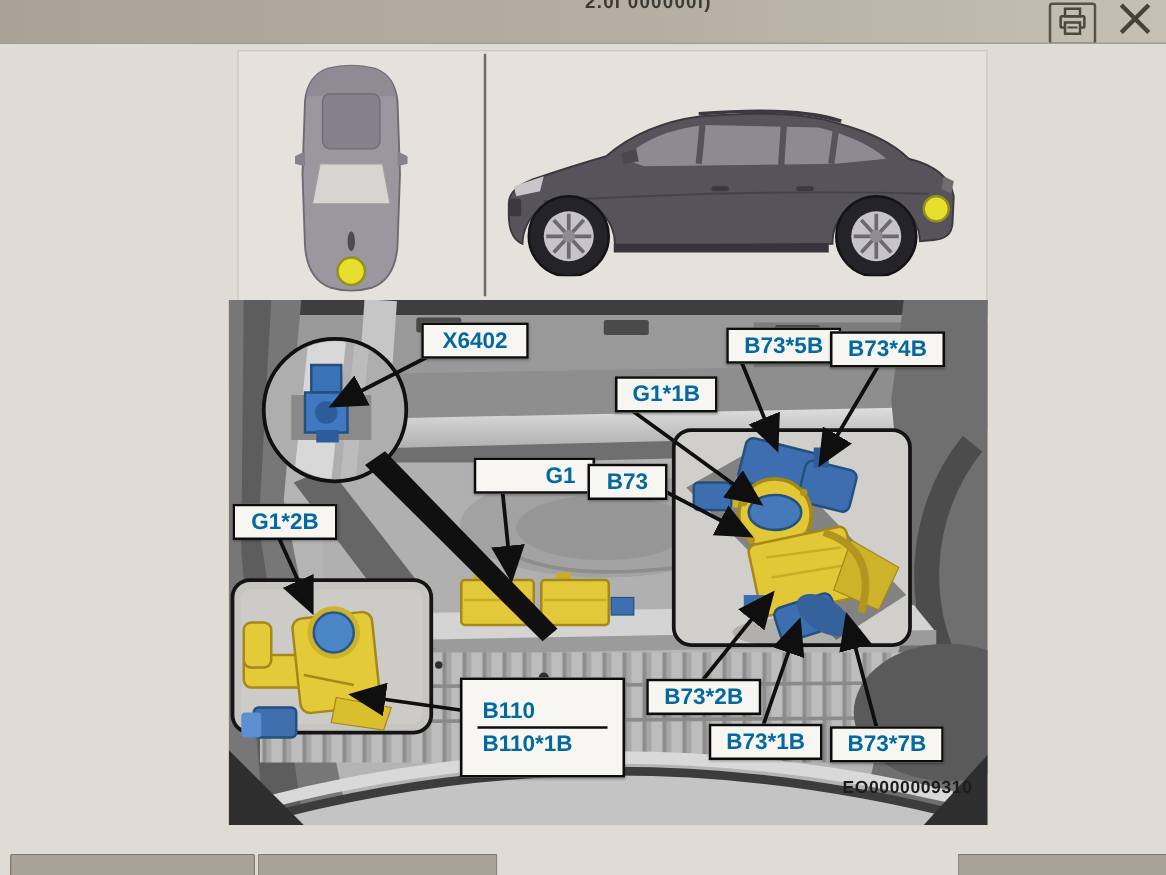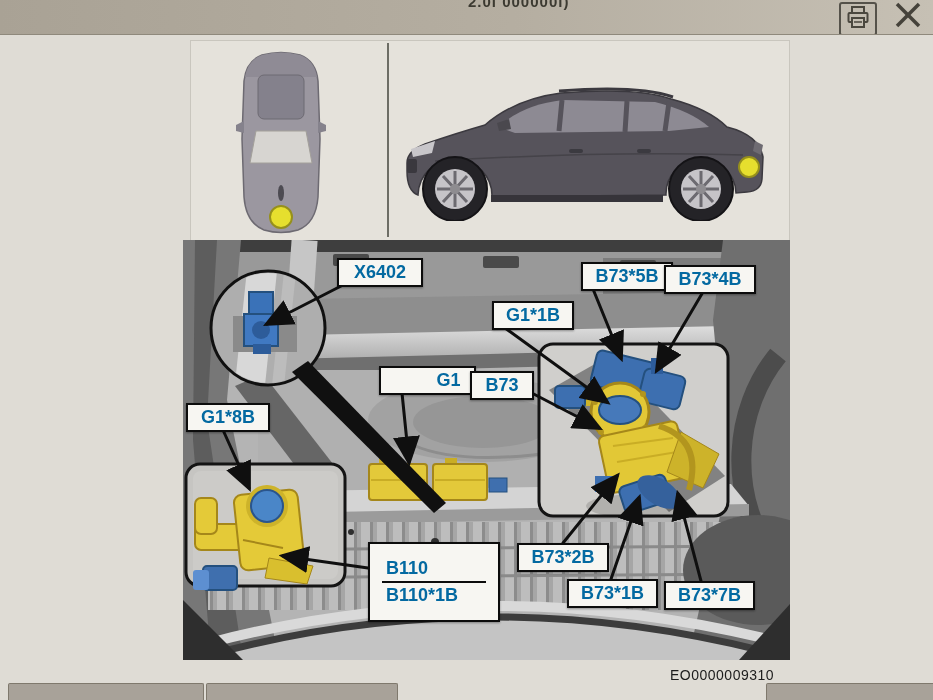--- a/index.html
+++ b/index.html
@@ -36,22 +36,22 @@
   .label-box{
     position:absolute;height:25px;line-height:25px;padding:0 2px;
     background:#f7f6f2;border:2px solid #0c0c0c;color:#0369a1;
     font-weight:bold;font-size:18px;text-align:center;white-space:nowrap;
     box-shadow:0 1px 2px rgba(0,0,0,.35);cursor:pointer;
   }
   .label-box.double{height:auto;line-height:normal;padding:12px;}
   .label-box.double .row{height:25px;line-height:25px;padding:0 4px;text-align:left;}
   .label-box.double .row+.row{border-top:2px solid #0c0c0c;}
   .figure-id{
-    position:absolute;left:487px;top:381px;width:112px;text-align:left;
-    font-size:14px;font-weight:400;letter-spacing:.5px;color:#1c1c1c;margin-top:46px;
+    position:absolute;left:487px;top:381px;width:112px;text-align:center;
+    font-size:14px;font-weight:700;letter-spacing:.5px;color:#1c1c1c;
   }
   
   .bottom-btn{
     position:absolute;bottom:-2px;height:18px;
     background:#a8a299;border:1px solid #7f796d;border-bottom:none;border-radius:2px 2px 0 0;
   }
 </style>
 </head>
 <body>
 
@@ -259,21 +259,21 @@
         <line x1="518" y1="341" x2="495" y2="254" marker-end="url(#ah)"></line>
       </g>
     </svg>
 
     <div class="label-box" style="left:154px;top:18px;width:78px;">X6402</div>
     <div class="label-box" style="left:370px;top:22px;width:84px;margin-left:28px;">B73*5B</div>
     <div class="label-box" style="left:481px;top:25px;width:84px;">B73*4B</div>
     <div class="label-box" style="left:285px;top:61px;width:74px;margin-left:24px;">G1*1B</div>
     <div class="label-box" style="left:196px;top:126px;width:47px;padding-left:44px;">G1</div>
     <div class="label-box" style="left:287px;top:131px;width:56px;">B73</div>
-    <div class="label-box" style="left:3px;top:163px;width:76px;">G1*8B</div>
+    <div class="label-box" style="left:3px;top:163px;width:76px;">G1*2B</div>
     <div class="label-box double" style="left:185px;top:302px;width:104px;">
       <div class="row">B110</div>
       <div class="row">B110*1B</div>
     </div>
     <div class="label-box" style="left:334px;top:303px;width:84px;">B73*2B</div>
     <div class="label-box" style="left:384px;top:339px;width:83px;">B73*1B</div>
     <div class="label-box" style="left:481px;top:341px;width:83px;">B73*7B</div>
 
     <div class="figure-id">EO0000009310</div>
   </div>

